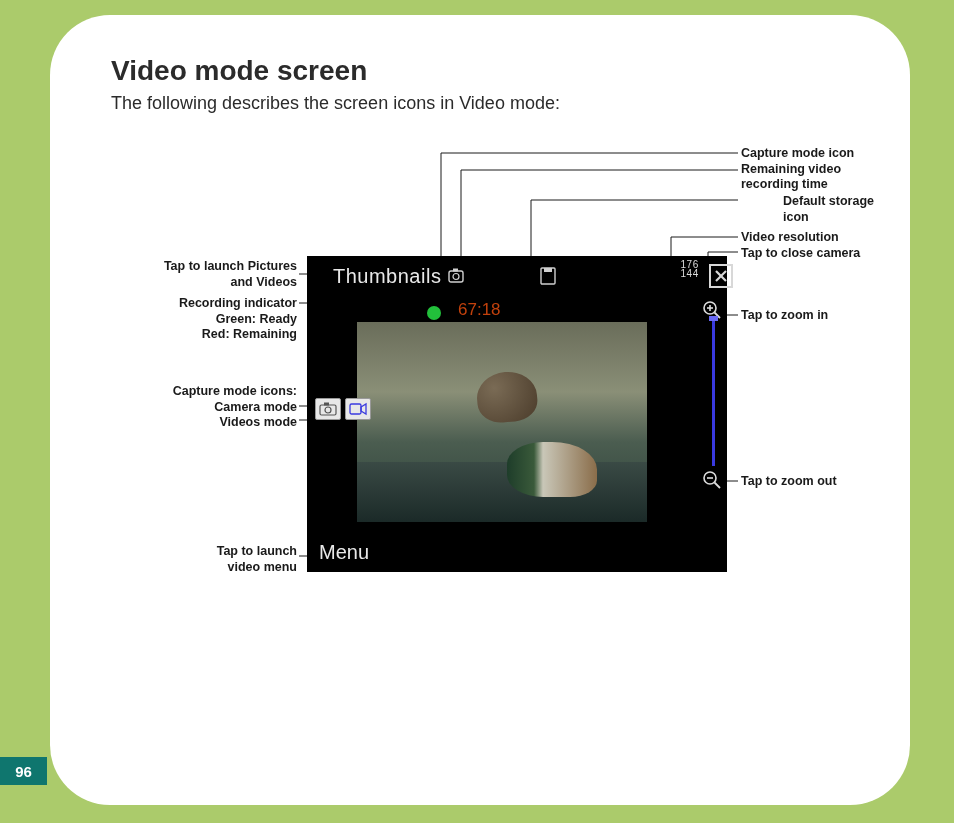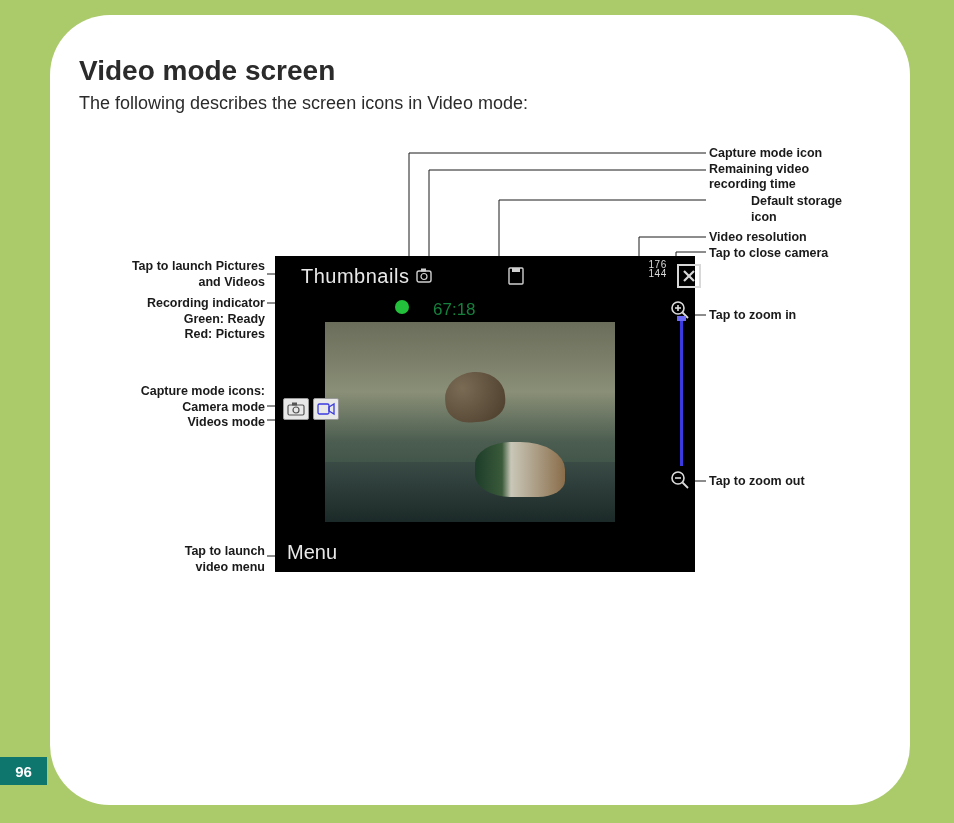--- a/index.html
+++ b/index.html
@@ -12,21 +12,21 @@
     overflow: hidden;
   }
   .card {
     position: absolute;
     left: 50px;
     top: 15px;
     width: 860px;
     height: 790px;
     background: #ffffff;
     border-radius: 60px;
-    padding: 40px 29px;
+    padding: 40px 61px;
   }
   .title {
     font-size: 28px;
     font-weight: bold;
     color: #2b2b2b;
     margin-bottom: 6px;
   }
   .subtitle {
     font-size: 18px;
     color: #2b2b2b;
@@ -84,22 +84,22 @@
   .topbar .close {
     position: absolute;
     right: 8px; top: 8px;
     width: 24px; height: 24px;
     border: 2px solid #d8d8d8;
     display:flex; align-items:center; justify-content:center;
   }
   .rec-row {
     position: absolute;
     left: 120px; top: 44px;
-    display:flex; align-items:flex-start; gap:24px;
-    color: #15803d;
+    display:flex; align-items:flex-end; gap:17px;
+    color: #c2410c;
     font-size: 17px;
   }
   .dot {
     width: 14px; height: 14px; border-radius:50%;
     background: #22c03b;
   }
   .viewfinder {
     position: absolute;
     left: 50px; top: 66px;
     width: 290px; height: 200px;
@@ -207,21 +207,21 @@
     <div class="callout" style="left:630px; top:162px;">Tap to zoom in</div>
     <div class="callout" style="left:630px; top:328px;">Tap to zoom out</div>
 
     <div class="callout right-align" style="left:0; top:113px; width:186px;">
       <span>Tap to launch Pictures</span><br>
       <span>and Videos</span>
     </div>
     <div class="callout right-align" style="left:0; top:150px; width:186px;">
       <span>Recording indicator</span><br>
       <span>Green: Ready</span><br>
-      <span>Red: Pictures</span>
+      <span>Red: Remaining</span>
     </div>
     <div class="callout right-align" style="left:0; top:238px; width:186px;">
       <span>Capture mode icons:</span><br>
       <span>Camera mode</span><br>
       <span>Videos mode</span>
     </div>
     <div class="callout right-align" style="left:0; top:398px; width:186px;">
       <span>Tap to launch</span><br>
       <span>video menu</span>
     </div>

